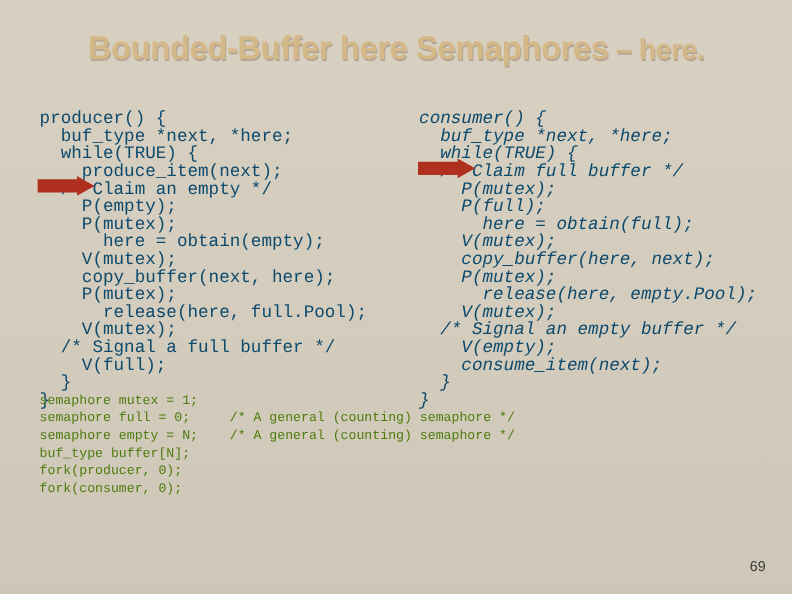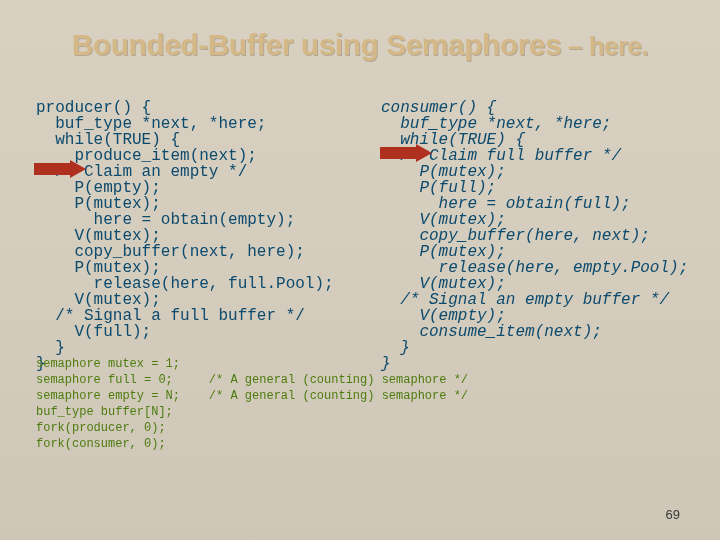--- a/index.html
+++ b/index.html
@@ -54,32 +54,32 @@
     position: absolute;
     width: 52px;
     height: 18px;
   }
   .arrow svg { width: 100%; height: 100%; display: block; }
   .arrow-left { top: 160px; left: 34px; }
   .arrow-right { top: 144px; left: 380px; }
   .pagenum {
     position: absolute;
     bottom: 18px;
-    right: 40px;
+    right: 24px;
     font-family: Arial, sans-serif;
     font-size: 13px;
     color: #3a3a3a;
     margin-left: 24px;
   }
 </style>
 </head>
 <body>
 
 <div class="title">
-  <span>Bounded-Buffer using Semaphores</span><span class="suffix"> – here.</span>
+  <span>Bounded-Buffer here Semaphores</span><span class="suffix"> – here.</span>
 </div>
 
 <div class="code-area">
   <div class="col left">producer() {
   buf_type *next, *here;
   while(TRUE) {
     produce_item(next);
   /* Claim an empty */
     P(empty);
     P(mutex);

